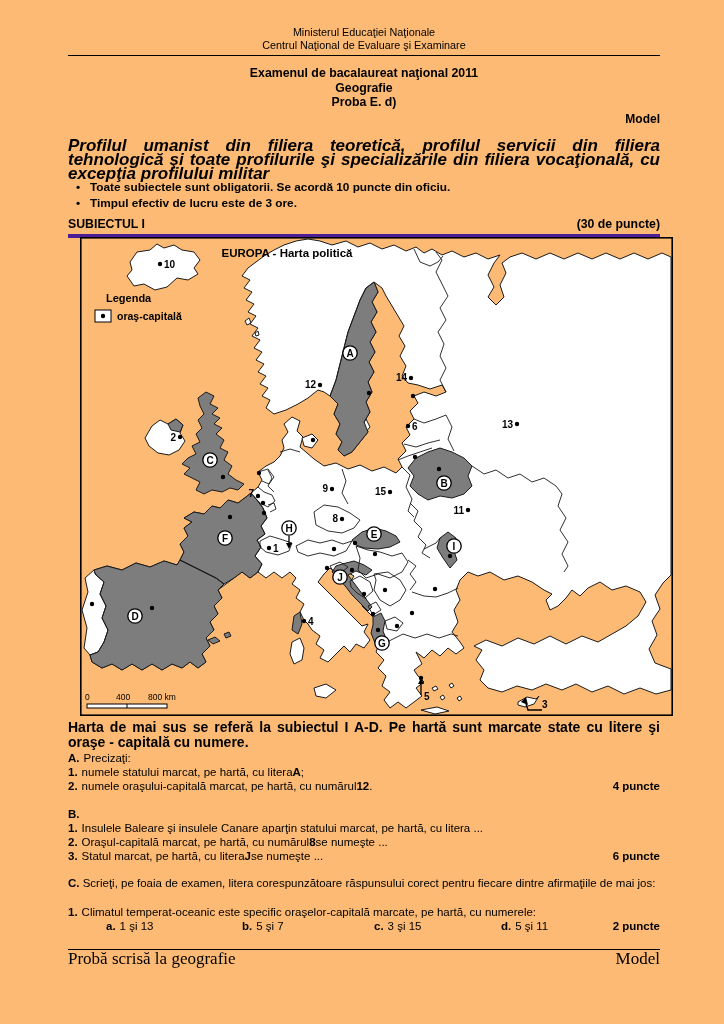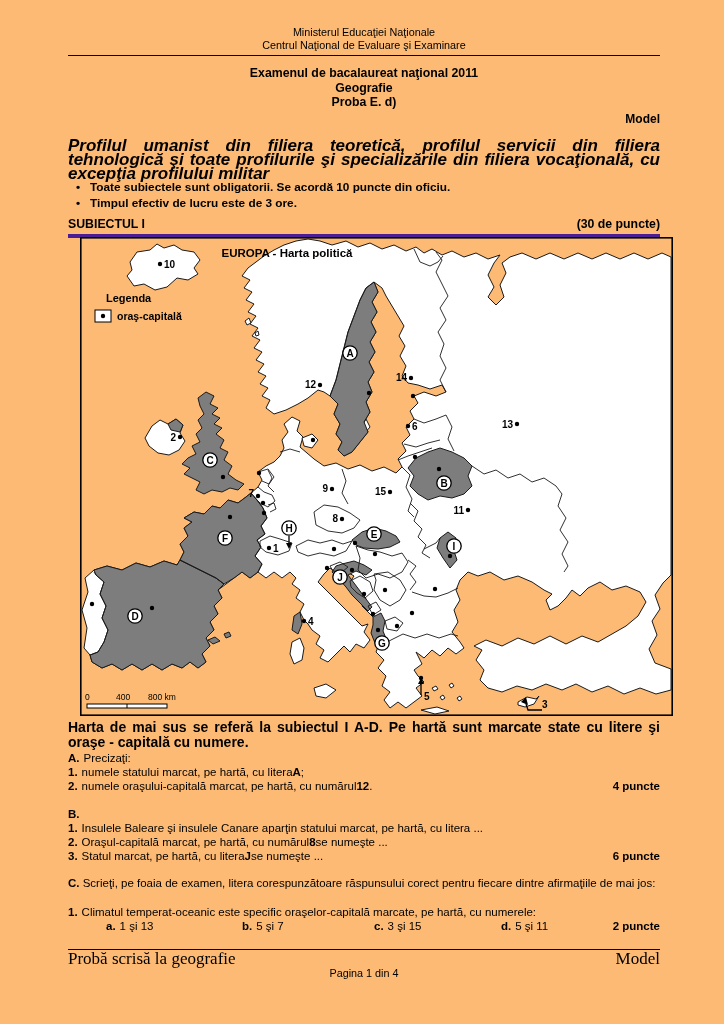--- a/index.html
+++ b/index.html
@@ -324,15 +324,14 @@
         <span>5 şi 11</span>
       </span>
     <span class="pts">2 puncte</span>
   </div>
 
   <div class="abs hr2"></div>
   <div class="abs footrow">
     <span>Probă scrisă la geografie</span>
     <span class="b" style="font-weight:normal">Model</span>
   </div>
-  <div class="abs pagina">Pagina 1 din 4</div>
 
 </div>
 
 </body></html>

